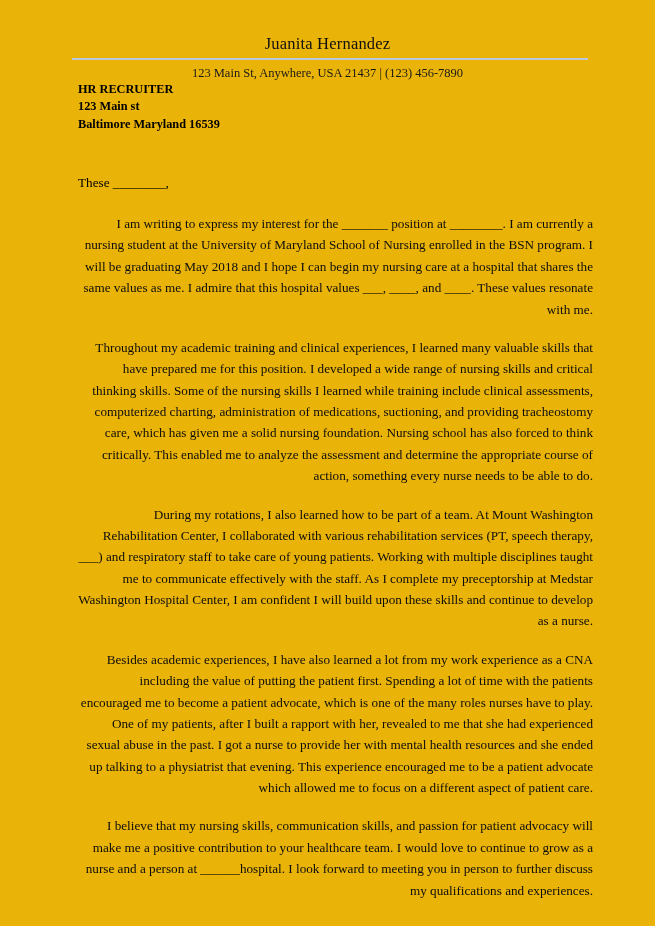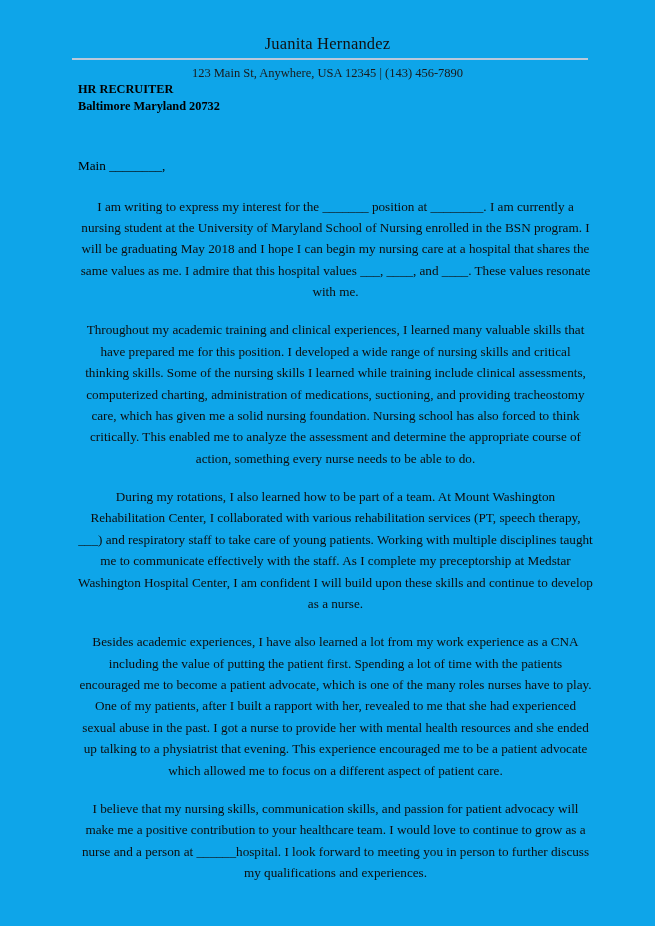--- a/index.html
+++ b/index.html
@@ -12,21 +12,21 @@
     width: 655px;
     height: 926px;
     font-family: "Liberation Serif", "DejaVu Serif", serif;
     color: #000000;
     -webkit-font-smoothing: antialiased;
   }
   .page {
     position: relative;
     width: 655px;
     height: 926px;
-    background: #0ea5e9;
+    background: #eab308;
     padding: 0;
   }
   .letterhead {
     padding-top: 34px;
   }
   .letterhead-name {
     text-align: center;
     font-size: 16.5px;
     font-weight: normal;
     letter-spacing: 0.2px;
@@ -62,44 +62,45 @@
     font-size: 13.2px;
     line-height: 1.5;
   }
   .letter-body {
     margin-top: 20px;
   }
   .para {
     font-size: 13.2px;
     line-height: 1.62;
     margin: 12px 0 17px 0;
-    text-align: center;
+    text-align: right;
     color: #0d0d0d;
   }
   .para:last-child { margin-bottom: 0; }
 </style>
 </head>
 <body>
 
 <div class="page">
 
   <header class="letterhead">
     <h1 class="letterhead-name">Juanita Hernandez</h1>
     <div class="letterhead-rule"></div>
-    <div class="letterhead-contact">123 Main St, Anywhere, USA 12345 | (143) 456-7890</div>
+    <div class="letterhead-contact">123 Main St, Anywhere, USA 21437 | (123) 456-7890</div>
   </header>
 
   <div class="body-wrap">
 
     <section class="recipient">
       <div>HR RECRUITER</div>
-      <div>Baltimore Maryland 20732</div>
+      <div>123 Main st</div>
+      <div>Baltimore Maryland 16539</div>
     </section>
 
-    <div class="salutation">Main ________,</div>
+    <div class="salutation">These ________,</div>
 
     <section class="letter-body">
       <p class="para">I am writing to express my interest for the _______ position at ________. I am currently a nursing student at the University of Maryland School of Nursing enrolled in the BSN program. I will be graduating May 2018 and I hope I can begin my nursing care at a hospital that shares the same values as me. I admire that this hospital values ___, ____, and ____. These values resonate with me.</p>
       <p class="para">Throughout my academic training and clinical experiences, I learned many valuable skills that have prepared me for this position. I developed a wide range of nursing skills and critical thinking skills. Some of the nursing skills I learned while training include clinical assessments, computerized charting, administration of medications, suctioning, and providing tracheostomy care, which has given me a solid nursing foundation. Nursing school has also forced to think critically. This enabled me to analyze the assessment and determine the appropriate course of action, something every nurse needs to be able to do.</p>
       <p class="para">During my rotations, I also learned how to be part of a team. At Mount Washington Rehabilitation Center, I collaborated with various rehabilitation services (PT, speech therapy, ___) and respiratory staff to take care of young patients. Working with multiple disciplines taught me to communicate effectively with the staff.  As I complete my preceptorship at Medstar Washington Hospital Center, I am confident I will build upon these skills and continue to develop as a nurse.</p>
       <p class="para">Besides academic experiences, I have also learned a lot from my work experience as a CNA including the value of putting the patient first. Spending a lot of time with the patients encouraged me to become a patient advocate, which is one of the many roles nurses have to play. One of my patients, after I built a rapport with her, revealed to me that she had experienced sexual abuse in the past. I got a nurse to provide her with mental health resources and she ended up talking to a physiatrist that evening. This experience encouraged me to be a patient advocate which allowed me to focus on a different aspect of patient care.</p>
       <p class="para">I believe that my nursing skills, communication skills, and passion for patient advocacy will make me a positive contribution to your healthcare team. I would love to continue to grow as a nurse and a person at ______hospital.  I look forward to meeting you in person to further discuss my qualifications and experiences.</p>
     </section>
 
   </div>

